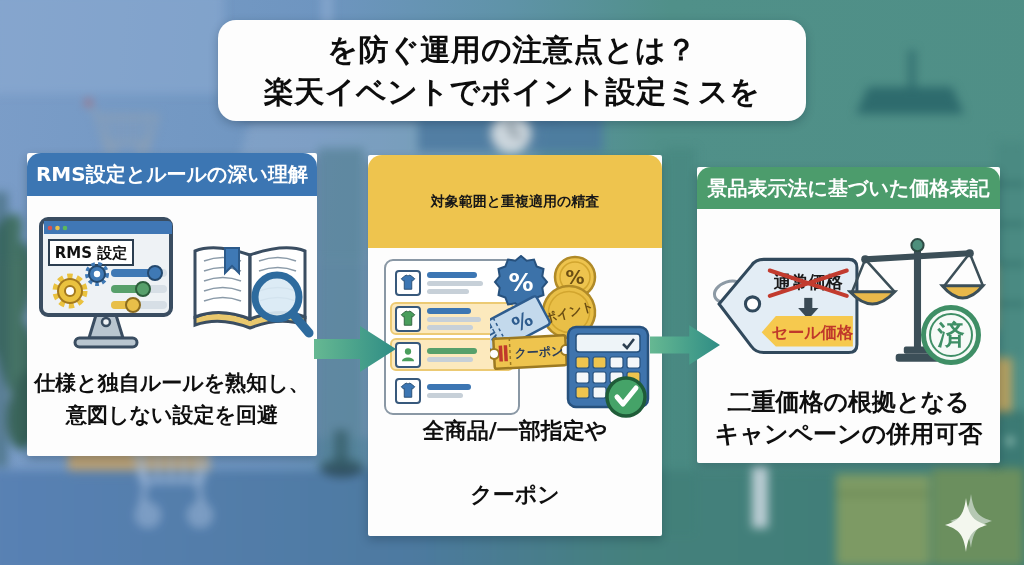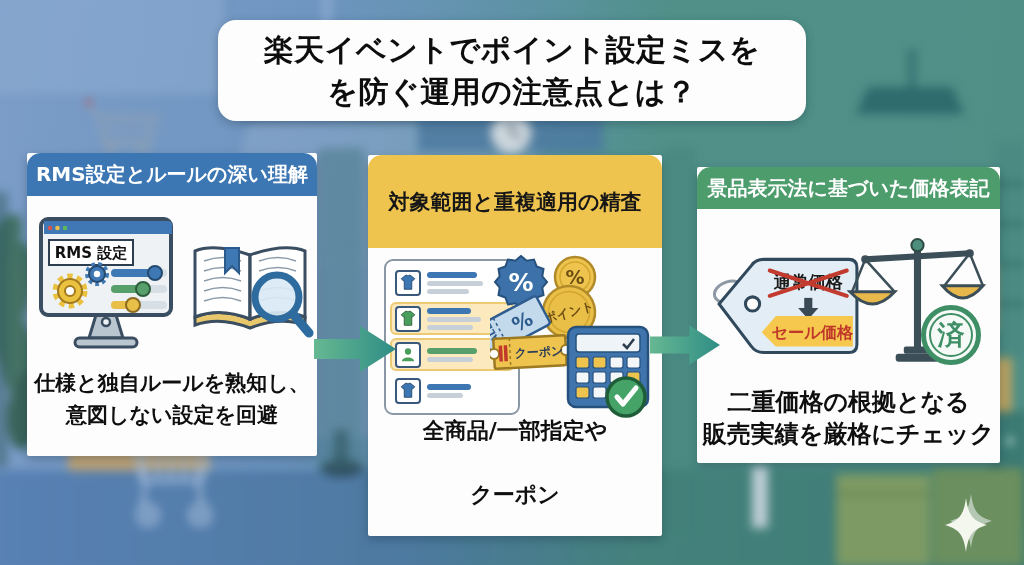--- a/index.html
+++ b/index.html
@@ -31,21 +31,21 @@
     box-shadow:0 4px 10px rgba(15,35,55,.28);
   }
   .card-header{
     position:absolute; left:0; top:0; width:100%;
     border-radius:14px 14px 0 0; display:flex; align-items:center; justify-content:center;
     font-weight:800; letter-spacing:0;
   }
   .card.step1{ left:27px; top:153px; width:290px; height:303px; }
   .step1 .card-header{ height:43px; background:#3c76b3; color:#ffffff; font-size:20px; }
   .card.step2{ left:368px; top:155px; width:294px; height:381px; }
-  .step2 .card-header{ height:93px; background:#eec44e; color:#171717; font-size:21px; }
+  .step2 .card-header{ height:93px; background:#eec44e; color:#171717; font-size:14px; }
   .card.step3{ left:697px; top:155px; width:303px; height:296px;margin-top:12px; }
   .step3 .card-header{ height:42px; background:#4c9c6c; color:#ffffff; font-size:20px; }
 
   .desc{
     position:absolute; left:0; width:100%; text-align:center;
     font-weight:800; color:#0f0f0f;
   }
   .step1 .desc{ top:214px; font-size:21px; line-height:32px; }
   .step2 .desc{ top:260px; font-size:22px; line-height:32px; }
   .step3 .desc{ top:219px; font-size:24px; line-height:32px; }
@@ -188,22 +188,22 @@
       <path d="M844,502 h94" stroke="#66824e" stroke-width="3"></path>
     </g>
   </svg>
 
   <svg class="sparkle" width="72" height="76" viewBox="0 0 72 76">
     <path d="M39,8 C41.5,26 46,30.5 60,35 C46,39.5 41.5,44 39,62 C36.5,44 32,39.5 18,35 C32,30.5 36.5,26 39,8 Z" fill="#c2d2c2" opacity="0.85"></path>
     <path d="M34,12 C36.5,30 41,34.5 55,39 C41,43.5 36.5,48 34,66 C31.5,48 27,43.5 13,39 C27,34.5 31.5,30 34,12 Z" fill="#f3f7ee"></path>
   </svg>
 
   <div class="title-box">
+    <div>を防ぐ運用の注意点とは？</div>
     <div>楽天イベントでポイント設定ミスを</div>
-    <div>を防ぐ運用の注意点とは？</div>
   </div>
 
   <svg class="arrow arrow1" width="82" height="62" viewBox="0 0 82 62">
     <defs>
         <linearGradient id="ag1" x1="0" y1="0" x2="1" y2="0">
       <stop offset="0" stop-color="#66b892"></stop>
           <stop offset="1" stop-color="#2f8d85"></stop>
     </linearGradient>
       </defs>
     <polygon points="0,21 46,21 46,8 82,31 46,54 46,41 0,41" fill="url(#ag1)"></polygon>
@@ -428,17 +428,17 @@
       <rect x="56" y="112" width="27" height="7" rx="2" fill="#3c4f58"></rect>
       <rect x="48" y="119" width="43" height="8" rx="3" fill="#3c4f58"></rect>
     </svg>
 
     <div class="stamp">
       <div class="stamp-inner">済</div>
     </div>
 
     <p class="desc">
       <span>二重価格の根拠となる</span><br>
-      <span>販売実績を厳格にチェック</span>
+      <span>キャンペーンの併用可否</span>
     </p>
   </section>
 
 </div>
 
 </body></html>

